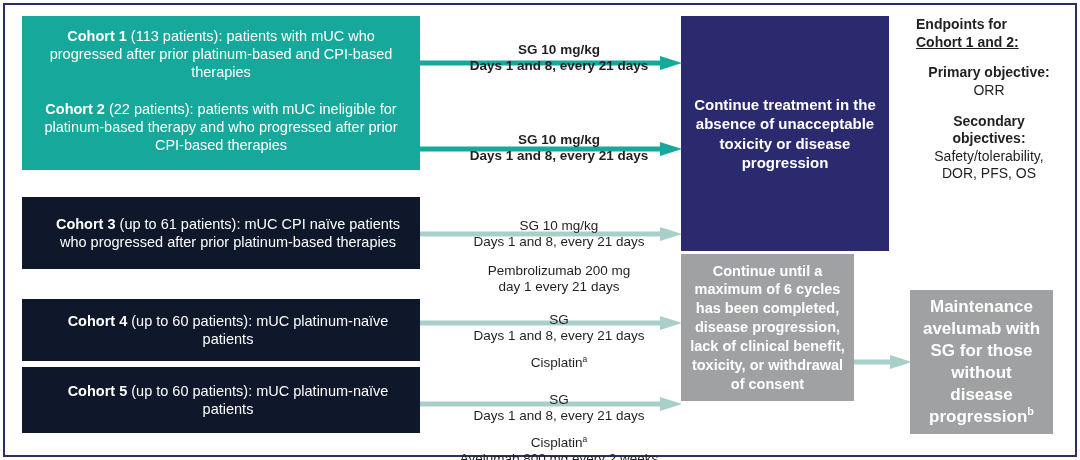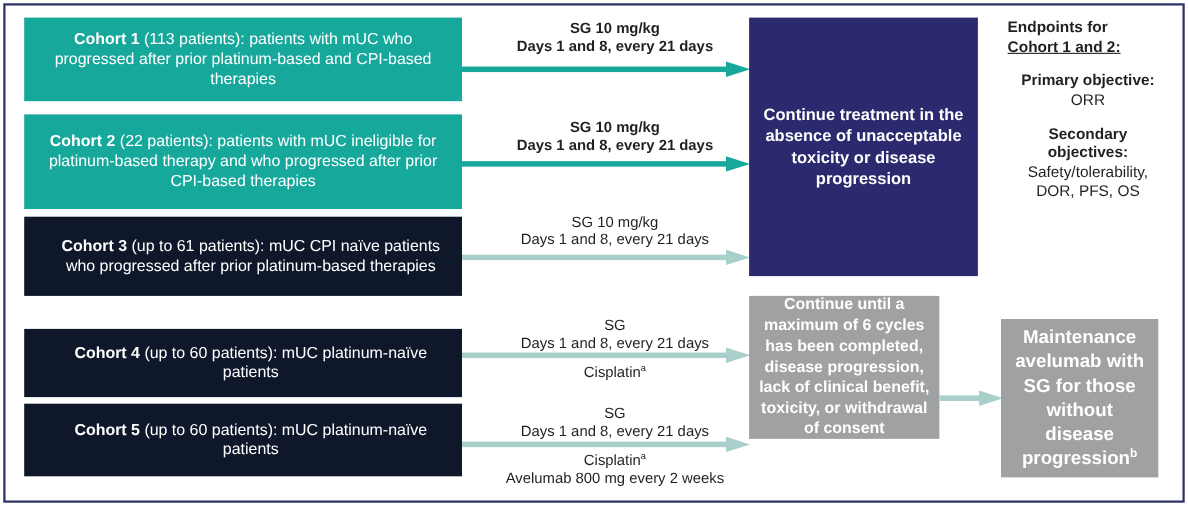--- a/index.html
+++ b/index.html
@@ -43,39 +43,40 @@
     color: #ffffff;
     font-size: 14.5px;
     line-height: 1.26;
     padding: 4px 10px;
   }
   .cohort-box.teal { background: #17a89c; }
   .cohort-box.gray { background: #0f172a; padding-left: 24px; }
   .cohort-box .lead { font-weight: bold; }
 
   #cohort-1 { top: 16px;  height: 76px; }
-  #cohort-2 { top: 104px; height: 86px; justify-content: flex-end; }
+  #cohort-2 { top: 84px; height: 86px; justify-content: flex-end; }
   #cohort-3 { top: 197px; height: 72px; }
   #cohort-4 { top: 299px; height: 62px; }
   #cohort-5 { top: 367px; height: 66px; }
 
   
   .arrow {
     position: absolute;
     height: 16px;
     display: block;
   }
   .arrow svg { display: block; }
 
   
   .regimen {
     position: absolute;
     text-align: center;
     color: #231f20;
     line-height: 1.2;
+    margin-top: 24px;
   }
   .regimen .line { display: block; white-space: nowrap; }
   .regimen.bold { font-weight: bold; font-size: 13.5px; }
   .regimen.plain { font-weight: normal; font-size: 13.5px; }
   .regimen sup { font-size: 0.62em; vertical-align: super; line-height: 0; }
 
   #regimen-1 { left: 432px; width: 254px; top: 18px; }
   #regimen-2 { left: 432px; width: 254px; top: 108px; }
   #regimen-3a { left: 432px; width: 254px; top: 194px; }
   #regimen-3b { left: 432px; width: 254px; top: 239px; }
@@ -96,21 +97,21 @@
     font-weight: bold;
     line-height: 1.3;
     padding: 6px 8px;
   }
   #continue-treatment {
     left: 681px; top: 16px; width: 208px; height: 235px;
     background: #2b2a6e;
     font-size: 15px;
   }
   #continue-cycles {
-    left: 681px; top: 269px; width: 173px; height: 130px;
+    left: 681px; top: 254px; width: 173px; height: 147px;
     background: #9fa1a2;
     font-size: 14.5px;
     align-items: center;
   }
   #maintenance {
     left: 910px; top: 290px; width: 143px; height: 144px;
     background: #9fa1a2;
     font-size: 17px;
   }
   .outcome-box sup { font-size: 0.64em; vertical-align: super; line-height: 0; }
@@ -208,20 +209,24 @@
   <div class="regimen bold" id="regimen-2">
     <span class="line">SG 10 mg/kg</span>
     <span class="line">Days 1 and 8, every 21 days</span>
   </div>
 
   <div class="regimen plain" id="regimen-3a">
     <span class="line">SG 10 mg/kg</span>
     <span class="line">Days 1 and 8, every 21 days</span>
   </div>
 
+  <div class="regimen plain" id="regimen-3b">
+    <span class="line">Pembrolizumab 200 mg</span>
+    <span class="line">day 1 every 21 days</span>
+  </div>
 
   <div class="regimen plain" id="regimen-4a">
     <span class="line">SG</span>
     <span class="line">Days 1 and 8, every 21 days</span>
   </div>
 
   <div class="regimen plain" id="regimen-4b">
     <span class="line"><span>Cisplatin</span><sup>a</sup></span>
   </div>
 

